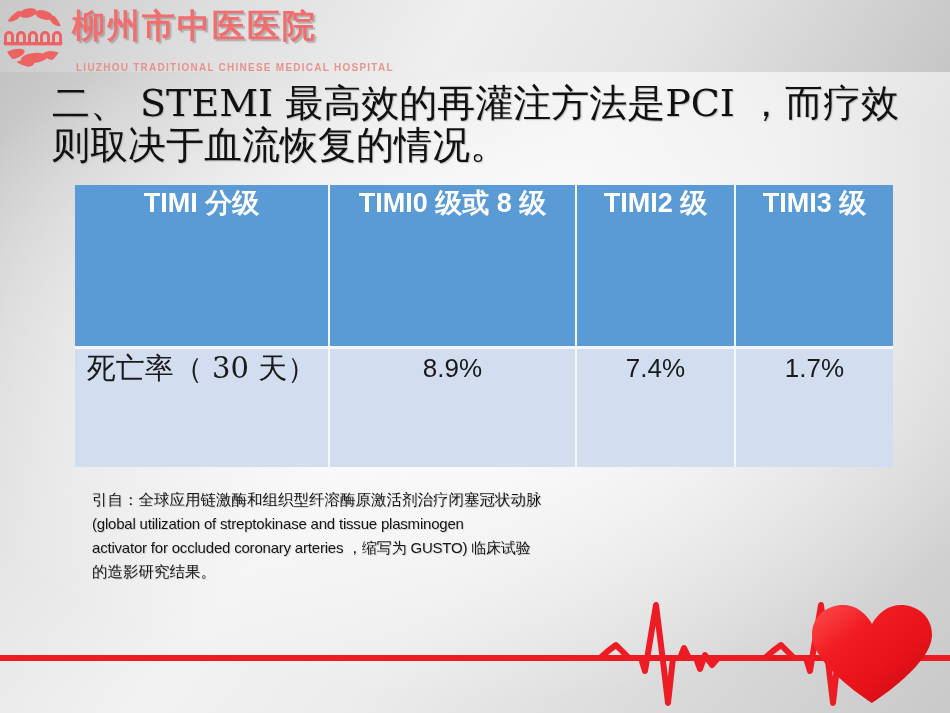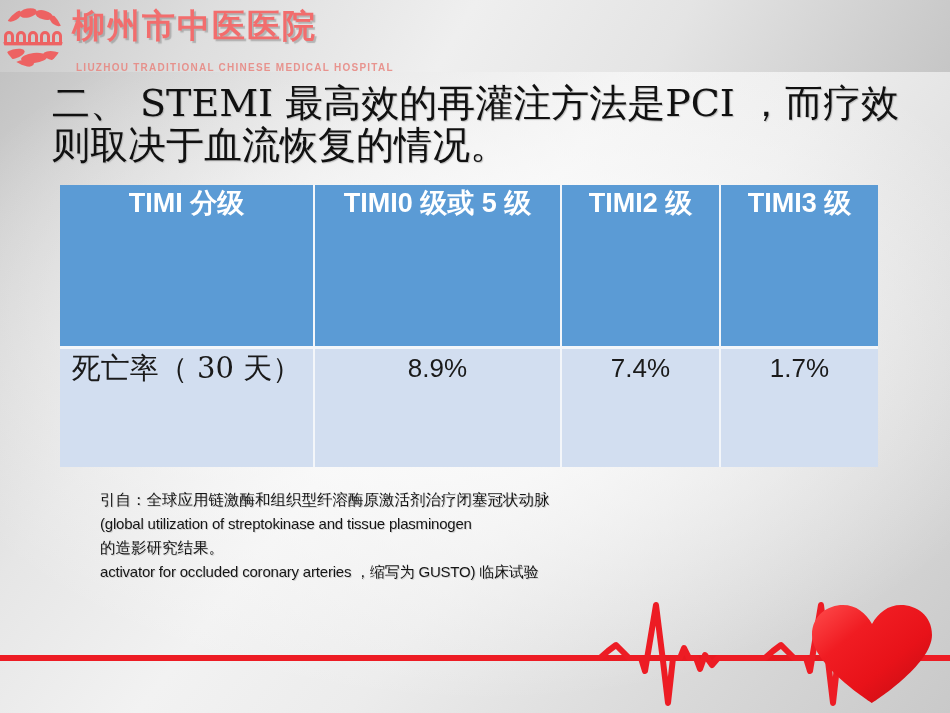--- a/index.html
+++ b/index.html
@@ -79,21 +79,21 @@
     font-size: 38px;
     line-height: 42px;
     color: #111111;
     letter-spacing: 0px;
     text-shadow: 1px 1px 1px rgba(170,170,170,0.75);
   }
 
   
   #timi-table {
     position: absolute;
-    left: 60px;
+    left: 75px;
     top: 185px;
     width: 818px;
     border-collapse: collapse;
     table-layout: fixed;
     padding-left: 35px;
   }
   #timi-table td {
     vertical-align: top;
     padding: 0;
   }
@@ -134,21 +134,20 @@
   #citation {
     position: absolute;
     left: 92px;
     top: 488px;
     width: 790px;
     font-family: "DejaVu Serif", "Liberation Serif", serif;
     font-size: 15.5px;
     line-height: 24px;
     color: #151515;
     text-shadow: 1px 1px 0px rgba(190,190,190,0.6);
-    margin-left: 8px;
   }
   #citation .ln { display: block; white-space: nowrap; }
   .mono { font-family: Liberation Sans, sans-serif; font-size: 15px; letter-spacing: -0.2px; }
 
   
   #ecg-wrap {
     position: absolute;
     left: 0;
     bottom: 0;
     width: 950px;
@@ -206,38 +205,38 @@
   <table id="timi-table">
     <colgroup>
       <col style="width:254px">
       <col style="width:247px">
       <col style="width:159px">
       <col style="width:158px">
     </colgroup>
     <tbody>
       <tr>
         <td class="th-cell">TIMI 分级</td>
-        <td class="th-cell">TIMI0 级或 5 级</td>
+        <td class="th-cell">TIMI0 级或 8 级</td>
         <td class="th-cell">TIMI2 级</td>
         <td class="th-cell last">TIMI3 级</td>
       </tr>
       <tr>
         <td class="td-cell">死亡率（ 30 天）</td>
         <td class="td-cell num">8.9%</td>
         <td class="td-cell num">7.4%</td>
         <td class="td-cell num last">1.7%</td>
       </tr>
     </tbody>
   </table>
 
   <div id="citation">
     <span class="ln">引自：全球应用链激酶和组织型纤溶酶原激活剂治疗闭塞冠状动脉</span>
     <span class="ln mono">(global utilization of streptokinase and tissue plasminogen</span>
+    <span class="ln mono">activator for occluded coronary arteries ，缩写为 GUSTO) 临床试验</span>
     <span class="ln">的造影研究结果。</span>
-    <span class="ln mono">activator for occluded coronary arteries ，缩写为 GUSTO) 临床试验</span>
   </div>
 
   <div id="ecg-wrap">
     <svg viewBox="0 0 950 120" width="950" height="120" aria-hidden="true">
       <defs>
         <linearGradient id="heartGrad" x1="0%" y1="0%" x2="100%" y2="100%">
           <stop offset="0%" stop-color="#ff4d4d"></stop>
           <stop offset="32%" stop-color="#f01c22"></stop>
           <stop offset="62%" stop-color="#e81219"></stop>
           <stop offset="100%" stop-color="#c00c12"></stop>

